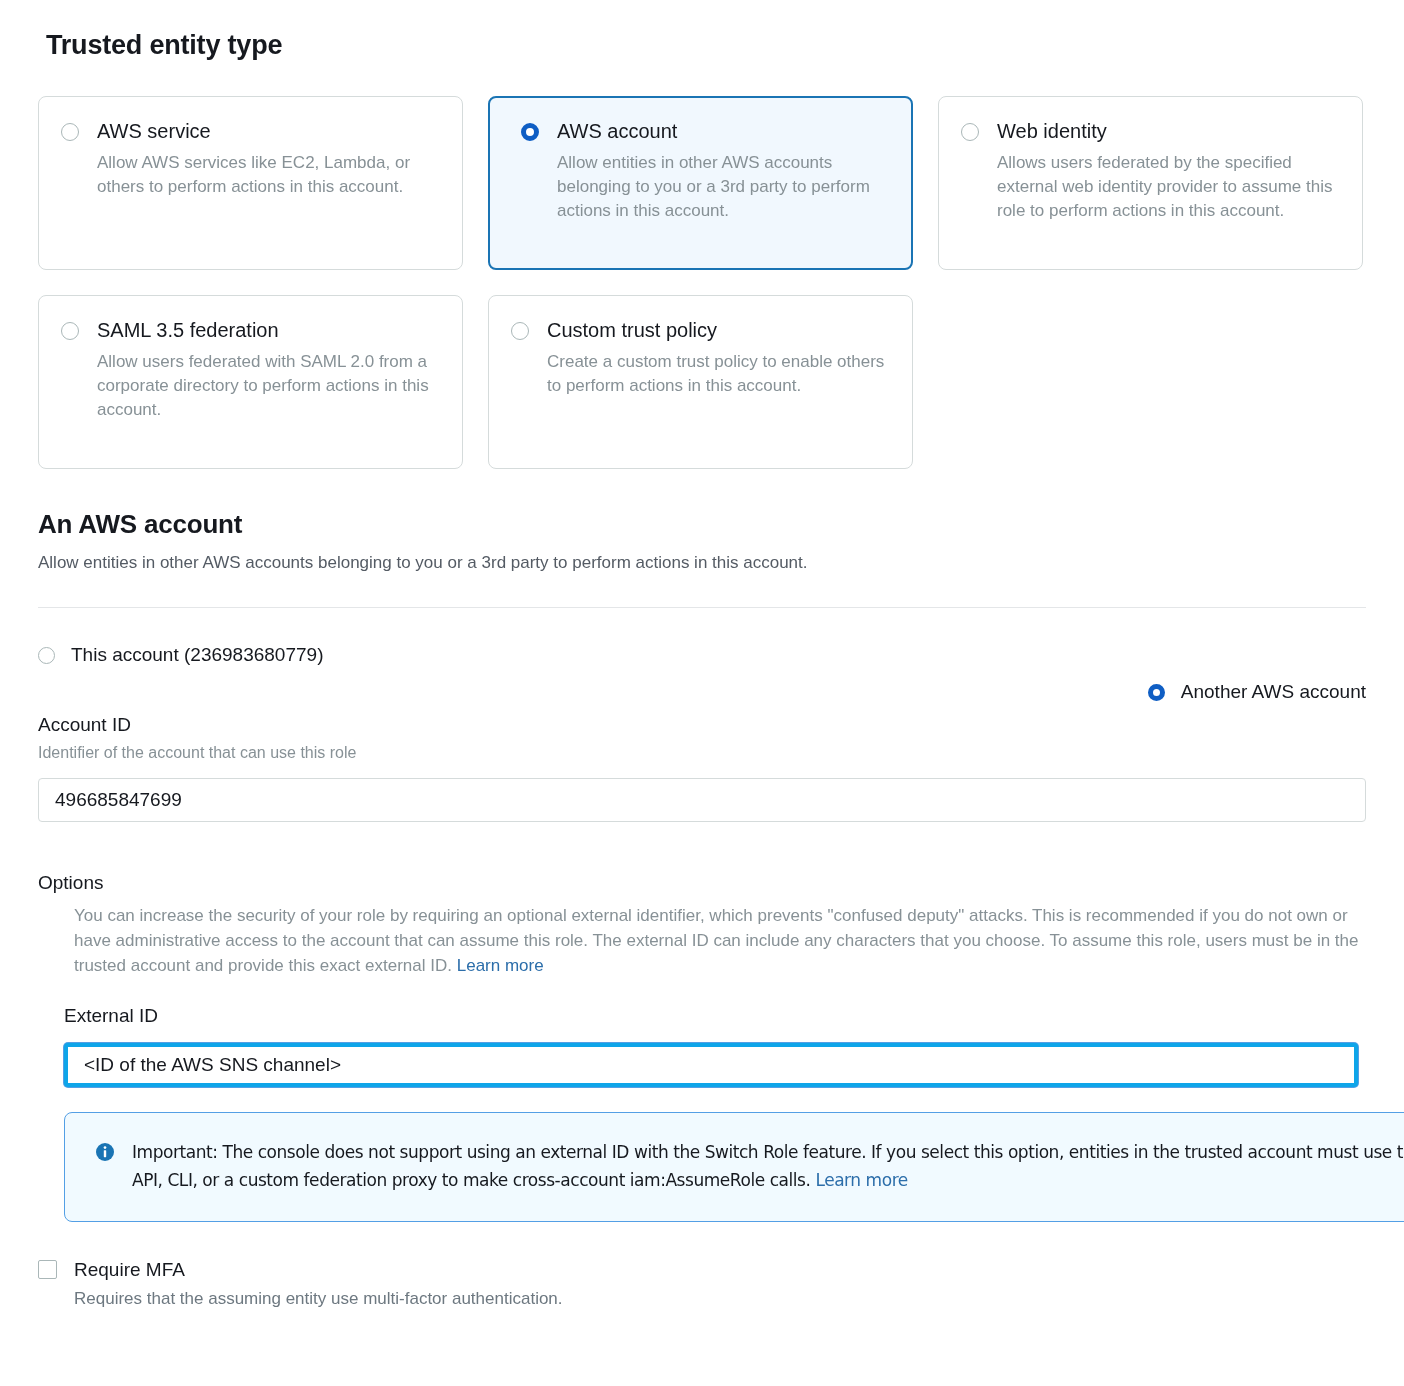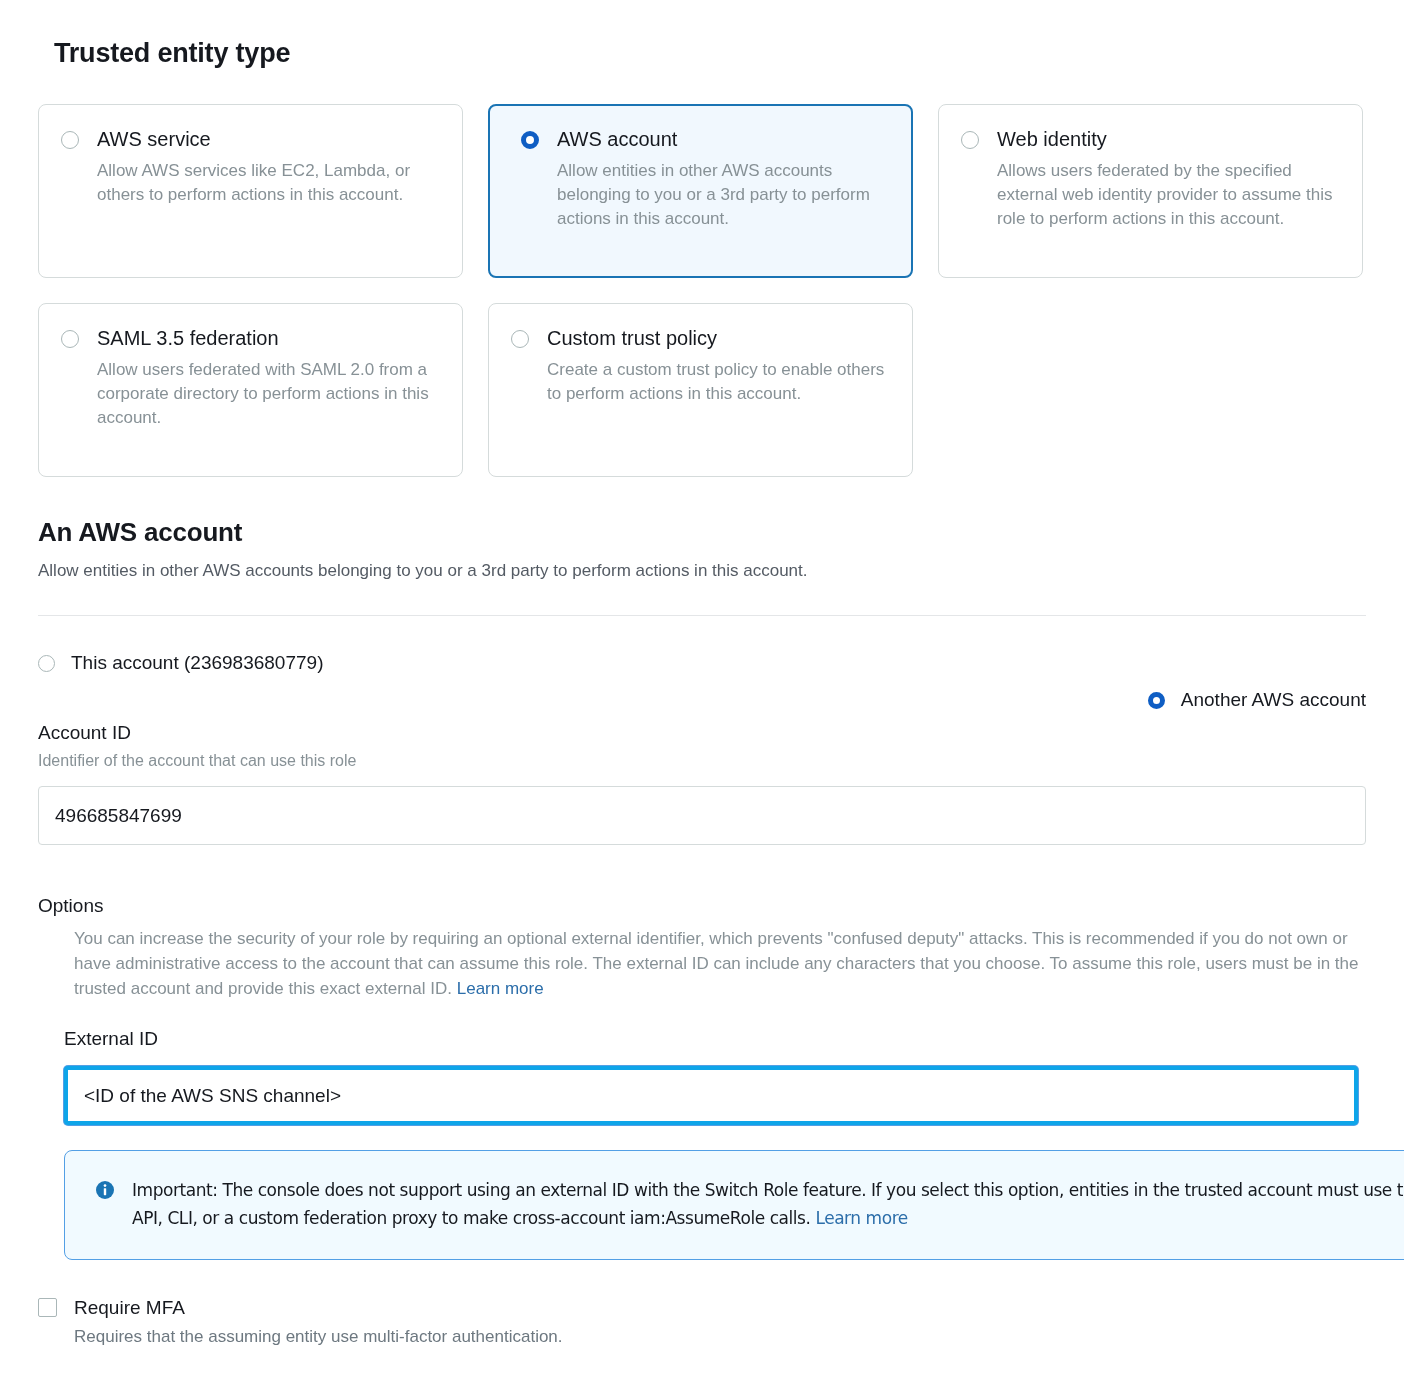--- a/index.html
+++ b/index.html
@@ -21,21 +21,21 @@
     width: 1404px;
     padding: 0 38px;
   }
 
   
   .section-title {
     font-size: 27px;
     font-weight: bold;
     color: #16191f;
     letter-spacing: -0.2px;
-    margin: 16px;
+    margin: 8px;
     padding-top: 22px;
   }
 
   
   .card-grid {
     display: grid;
     grid-template-columns: repeat(3, 425px);
     column-gap: 32px;
     row-gap: 28px;
     margin-top: 35px;
@@ -128,21 +128,21 @@
     margin: 11px 0 0 0;
   }
   .field-hint {
     font-size: 16px;
     color: #879196;
     margin: 8px 0 0 0;
   }
   .text-input {
     display: block;
     width: 1328px;
-    height: 59px;
+    height: 44px;
     border: 1px solid #d5dbdb;
     border-radius: 4px;
     background: #ffffff;
     font-family: "Liberation Sans", sans-serif;
     font-size: 19px;
     color: #16191f;
     padding: 17px 16px;
     margin-top: 16px;
     outline: none;
   }

